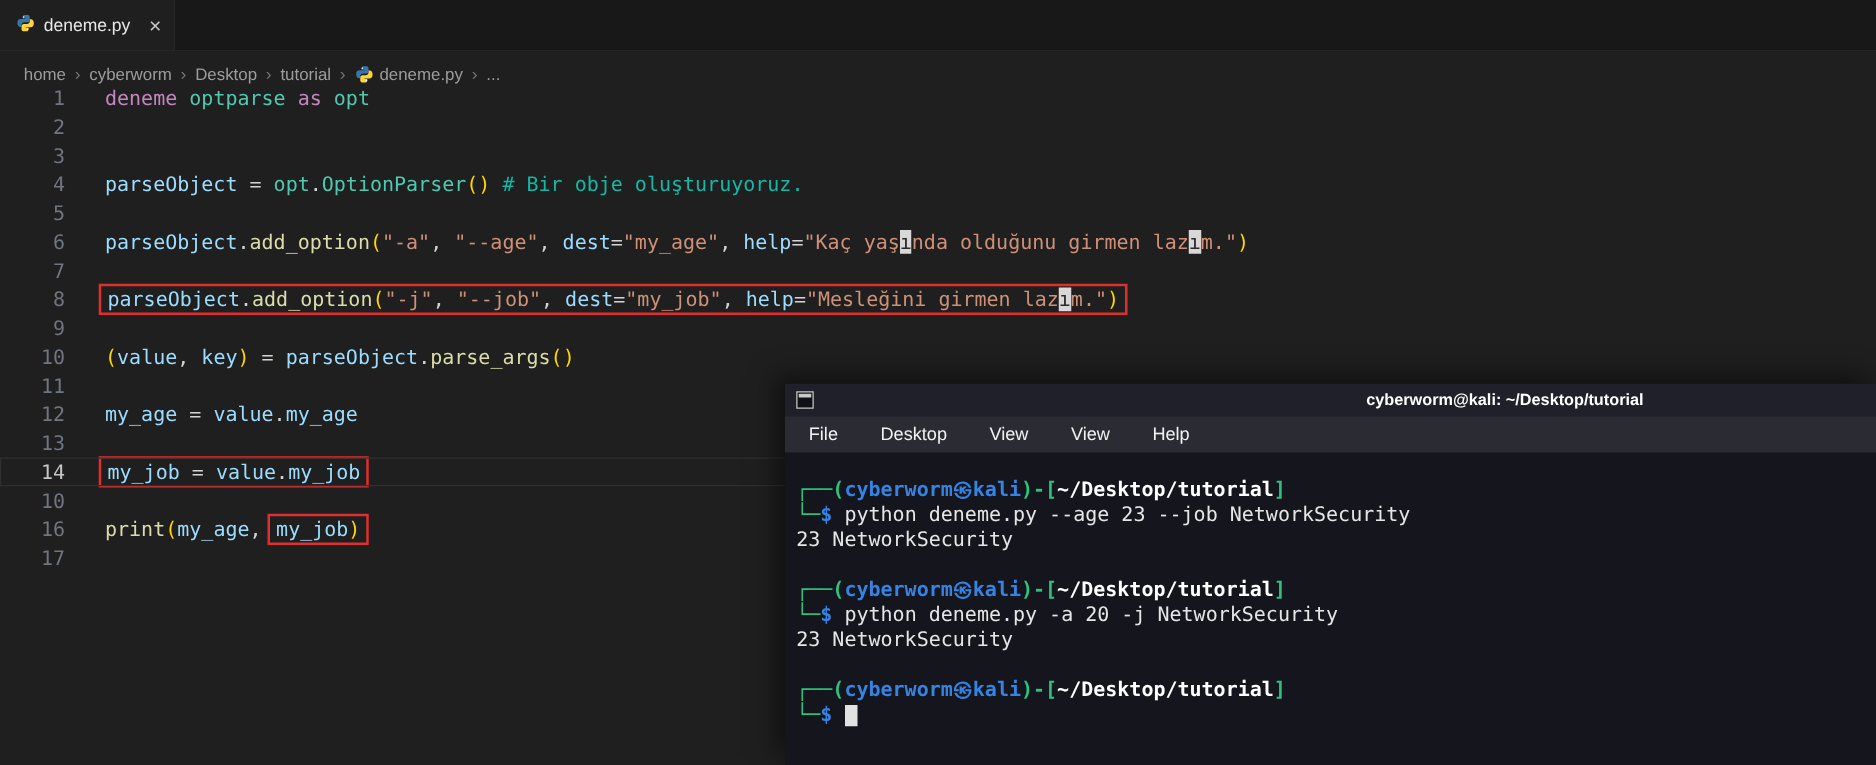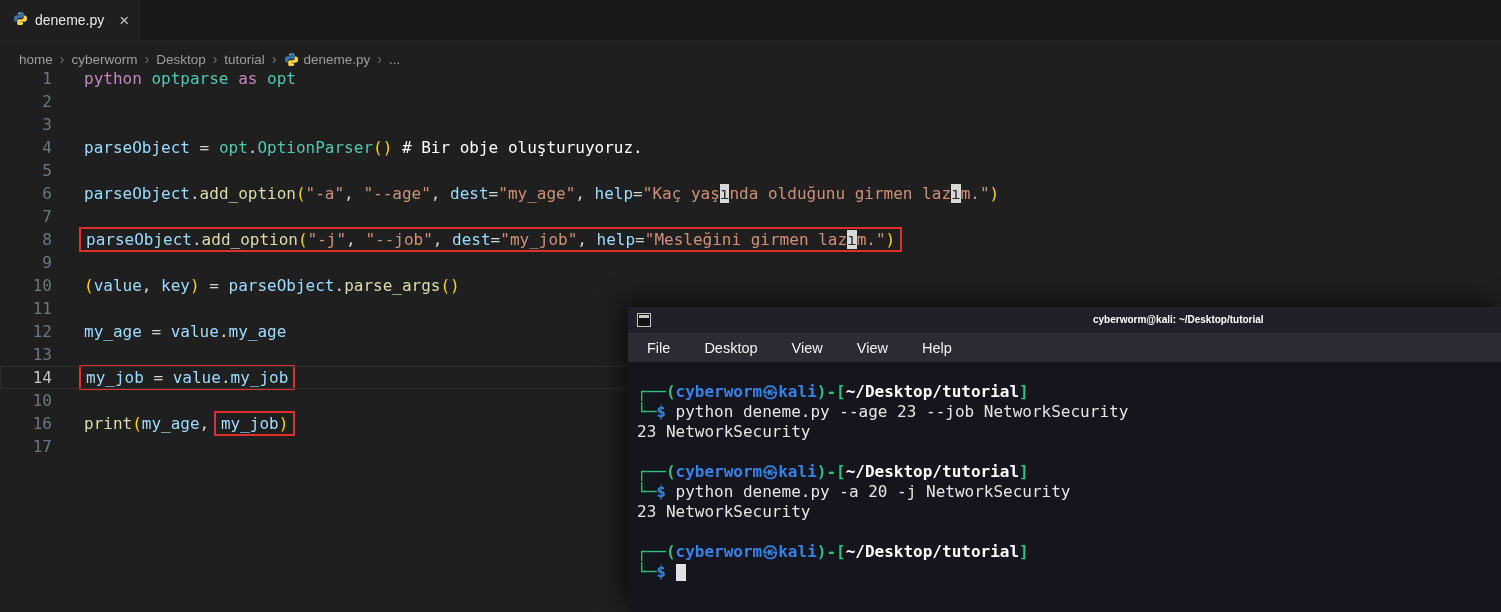--- a/index.html
+++ b/index.html
@@ -42,40 +42,40 @@
   .ln { width:52px; text-align:right; color:#6e7681; flex:none; }
   .code-line.active .ln { color:#c6c6c6; }
   .lc { padding-left:32px; white-space:pre; color:#d4d4d4; }
 
   .tk-kw  { color:#c586c0; }
   .tk-ns  { color:#4ec9b0; }
   .tk-var { color:#9cdcfe; }
   .tk-op  { color:#d4d4d4; }
   .tk-fn  { color:#dcdcaa; }
   .tk-str { color:#ce9178; }
-  .tk-cm  { color:#ffffff; }
+  .tk-cm  { color:#14b8a6; }
   .tk-br  { color:#ffd700; }
   .tk-box { background:#d8d8d8; color:#2a2a2a; }
   .tk-redbox { border:2px solid #e02f2f; padding:1px 5px; margin-left:-5px; }
 
   
   .terminal {
     position:absolute; left:628px; top:307px; width:873px; height:305px;
     background:#15151d; display:flex; flex-direction:column;
     box-shadow:-7px -7px 20px rgba(0,0,0,0.5);
   }
   .t-titlebar { height:26px; background:#20202a; position:relative; flex:none; }
   .t-icon {
     position:absolute; left:9px; top:6px; width:14px; height:14px;
     border:1px solid #c9c9c9; background:#101017;
   }
   .t-icon::before { content:""; display:block; height:3px; background:#c9c9c9; margin:1px; }
   .t-title {
     position:absolute; left:465px; top:0; line-height:26px;
-    font-family:"Liberation Sans", sans-serif; font-size:10px; font-weight:bold; color:#ffffff;
+    font-family:"Liberation Sans", sans-serif; font-size:13px; font-weight:bold; color:#ffffff;
     white-space:nowrap;
   }
   .t-menubar {
     height:29px; background:#2b2b34; display:flex; align-items:center;
     padding-left:16px; gap:28px; flex:none;
     font-family:"Liberation Sans", sans-serif; font-size:14.5px; color:#f2f2f2;
   }
   .menu-item { cursor:pointer; padding:2px 3px; }
   .t-body { flex:1; padding:20px 0 4px 9px; font-size:16px; line-height:20px; overflow:hidden; }
   .t-line { white-space:pre; height:20px; }
@@ -132,21 +132,21 @@
       </span>
       <span>deneme.py</span>
     </span>
     <span class="bc-sep">›</span>
     <span class="bc-item">
       <span>...</span>
     </span>
   </div>
 
 <div class="code">
-    <div class="code-line"><div class="ln">1</div><div class="lc"><span class="tk-kw">python</span><span class="tk-op"> </span><span class="tk-ns">optparse</span><span class="tk-op"> </span><span class="tk-kw">as</span><span class="tk-op"> </span><span class="tk-ns">opt</span></div></div>
+    <div class="code-line"><div class="ln">1</div><div class="lc"><span class="tk-kw">deneme</span><span class="tk-op"> </span><span class="tk-ns">optparse</span><span class="tk-op"> </span><span class="tk-kw">as</span><span class="tk-op"> </span><span class="tk-ns">opt</span></div></div>
     <div class="code-line"><div class="ln">2</div><div class="lc"></div></div>
     <div class="code-line"><div class="ln">3</div><div class="lc"></div></div>
     <div class="code-line"><div class="ln">4</div><div class="lc"><span class="tk-var">parseObject</span><span class="tk-op"> = </span><span class="tk-ns">opt</span><span class="tk-op">.</span><span class="tk-ns">OptionParser</span><span class="tk-br">()</span><span class="tk-op"> </span><span class="tk-cm"># Bir obje oluşturuyoruz.</span></div></div>
     <div class="code-line"><div class="ln">5</div><div class="lc"></div></div>
     <div class="code-line"><div class="ln">6</div><div class="lc"><span class="tk-var">parseObject</span><span class="tk-op">.</span><span class="tk-fn">add_option</span><span class="tk-br">(</span><span class="tk-str">"-a"</span><span class="tk-op">, </span><span class="tk-str">"--age"</span><span class="tk-op">, </span><span class="tk-var">dest</span><span class="tk-op">=</span><span class="tk-str">"my_age"</span><span class="tk-op">, </span><span class="tk-var">help</span><span class="tk-op">=</span><span class="tk-str">"Kaç yaş</span><span class="tk-box">ı</span><span class="tk-str">nda olduğunu girmen laz</span><span class="tk-box">ı</span><span class="tk-str">m."</span><span class="tk-br">)</span></div></div>
     <div class="code-line"><div class="ln">7</div><div class="lc"></div></div>
     <div class="code-line"><div class="ln">8</div><div class="lc"><span class="tk-redbox"><span class="tk-var">parseObject</span><span class="tk-op">.</span><span class="tk-fn">add_option</span><span class="tk-br">(</span><span class="tk-str">"-j"</span><span class="tk-op">, </span><span class="tk-str">"--job"</span><span class="tk-op">, </span><span class="tk-var">dest</span><span class="tk-op">=</span><span class="tk-str">"my_job"</span><span class="tk-op">, </span><span class="tk-var">help</span><span class="tk-op">=</span><span class="tk-str">"Mesleğini girmen laz</span><span class="tk-box">ı</span><span class="tk-str">m."</span><span class="tk-br">)</span></span></div></div>
     <div class="code-line"><div class="ln">9</div><div class="lc"></div></div>
     <div class="code-line"><div class="ln">10</div><div class="lc"><span class="tk-br">(</span><span class="tk-var">value</span><span class="tk-op">, </span><span class="tk-var">key</span><span class="tk-br">)</span><span class="tk-op"> = </span><span class="tk-var">parseObject</span><span class="tk-op">.</span><span class="tk-fn">parse_args</span><span class="tk-br">()</span></div></div>
     <div class="code-line"><div class="ln">11</div><div class="lc"></div></div>

